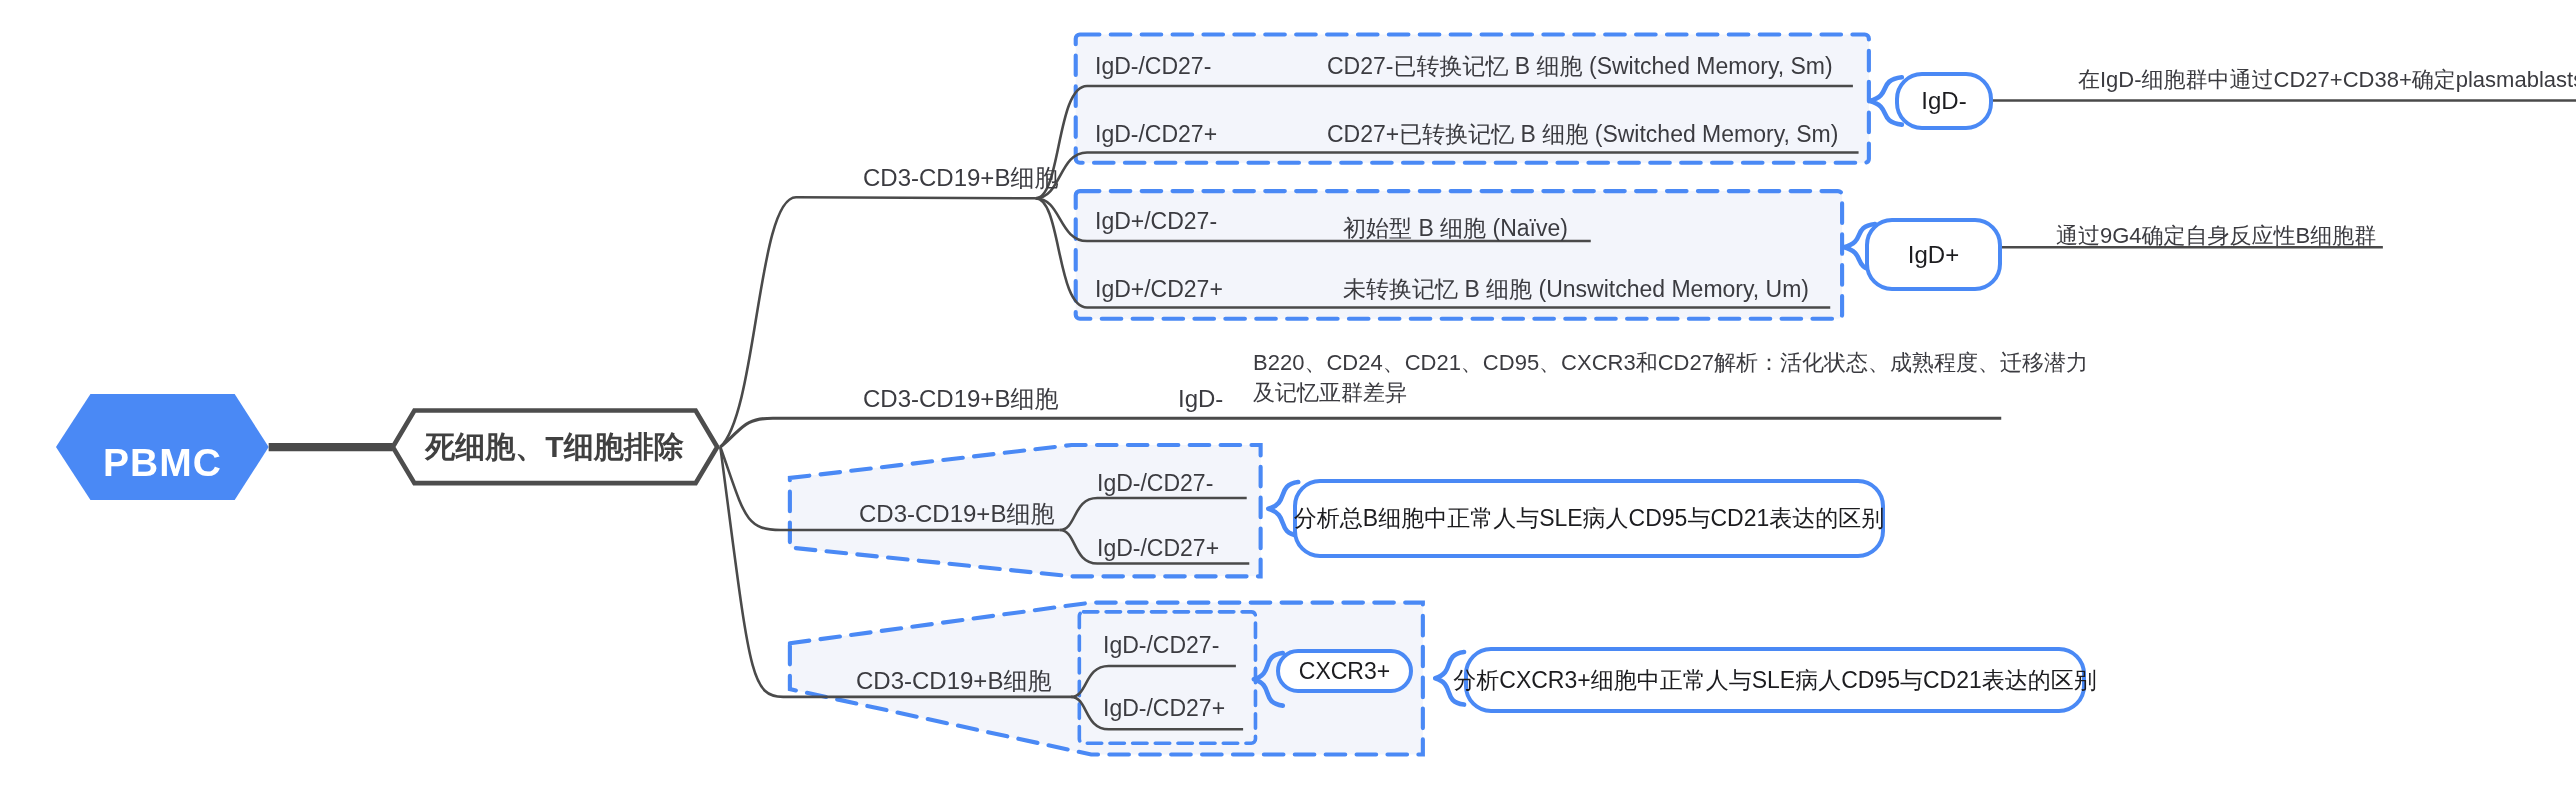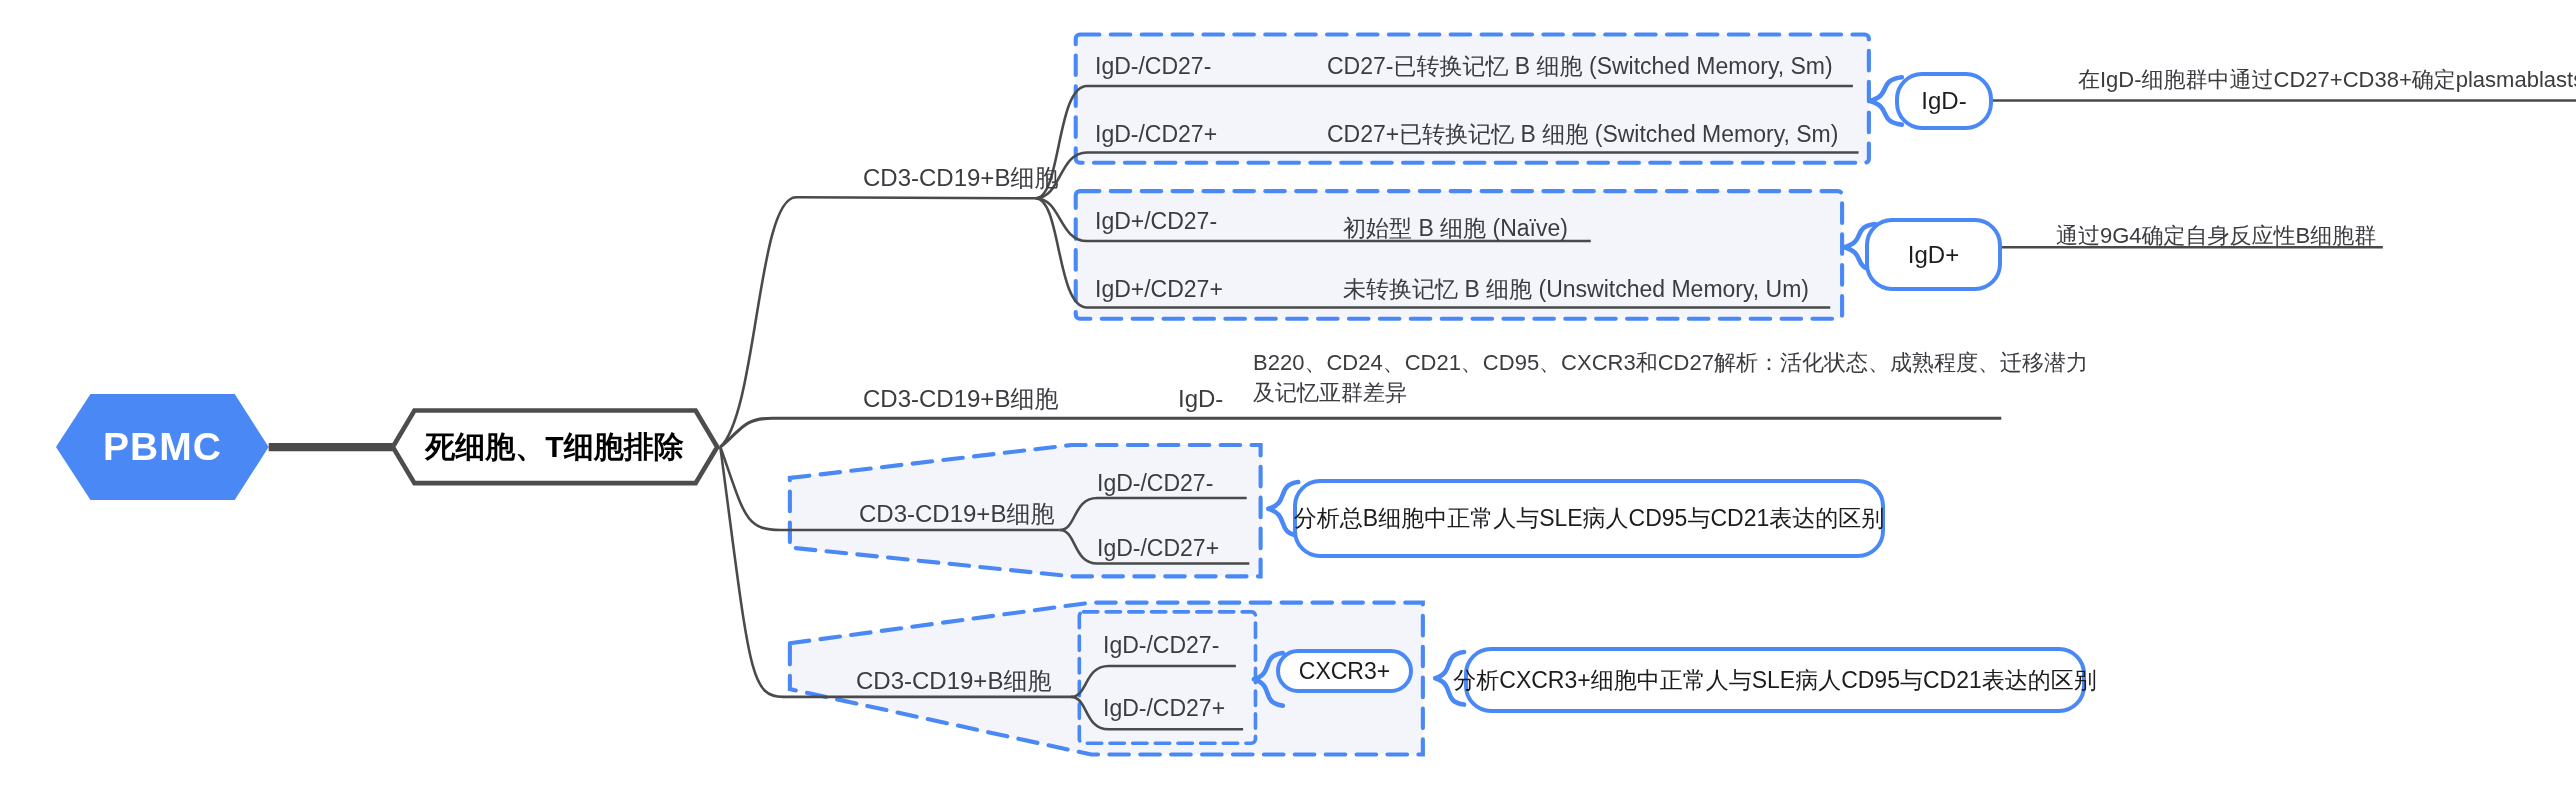--- a/index.html
+++ b/index.html
@@ -30,21 +30,21 @@
     border:4.1px solid var(--accent);border-radius:27px;
     display:flex;align-items:center;justify-content:center;
     color:#1c1c1f;font-size:24px;white-space:nowrap;
   }
   .rootlbl{
     position:absolute;display:flex;align-items:center;justify-content:center;
     color:#ffffff;font-size:39px;font-weight:bold;letter-spacing:1px;
   }
   .trunklbl{
     position:absolute;display:flex;align-items:center;justify-content:center;
-    color:#000000;font-size:30px;font-weight:bold;white-space:nowrap;
+    color:#404040;font-size:30px;font-weight:bold;white-space:nowrap;
   }
   .wrapnote{white-space:normal;width:835px;}
 </style>
 </head>
 <body>
 
 <div id="canvas">
 
   <svg id="wires" viewBox="0 0 5111 1530">
 
@@ -77,21 +77,21 @@
     <path d="M3692,150 C3644,156 3674,184 3630,196 C3674,208 3644,236 3692,242" class="brace"></path>
     <path d="M3640,435 C3594,441 3624,468 3580,480 C3624,492 3594,519 3640,525" class="brace"></path>
     <path d="M2520,936 C2476,942 2504,976 2462,988 C2504,1000 2476,1034 2520,1040" class="brace"></path>
     <path d="M2490,1268 C2446,1274 2474,1307 2434,1319 C2474,1331 2446,1364 2490,1370" class="brace"></path>
     <path d="M2842,1266 C2798,1272 2826,1305 2786,1317 C2826,1329 2798,1362 2842,1368" class="brace"></path>
 
     <path d="M3868,195 L5104,195" class="gline" stroke-width="5"></path>
     <path d="M3886,480 L4626,480" class="gline" stroke-width="5"></path>
   </svg>
 
-  <div class="rootlbl" style="left:56px;top:394px;width:213px;height:106px;">PBMC</div>
+  <div class="rootlbl" style="left:56px;top:410px;width:213px;height:106px;">PBMC</div>
   <div class="trunklbl" style="left:414px;top:411px;width:281px;height:73px;">死细胞、T细胞排除</div>
 
   <div class="lbl lbl-s46" style="left:817px;top:165px;">CD3-CD19+B细胞</div>
 
   <div class="lbl lbl-s44" style="left:1095px;top:54px;">IgD-/CD27-</div>
   <div class="lbl lbl-s44" style="left:1327px;top:54px;">CD27-已转换记忆 B 细胞 (Switched Memory, Sm)</div>
   <div class="lbl lbl-s44" style="left:1095px;top:122px;">IgD-/CD27+</div>
   <div class="lbl lbl-s44" style="left:1327px;top:122px;">CD27+已转换记忆 B 细胞 (Switched Memory, Sm)</div>
   <div class="node" style="left:1895px;top:72px;width:98px;height:58px;">IgD-</div>
   <div class="lbl lbl-s43" style="left:2078px;top:65px;">在IgD-细胞群中通过CD27+CD38+确定plasmablasts</div>

